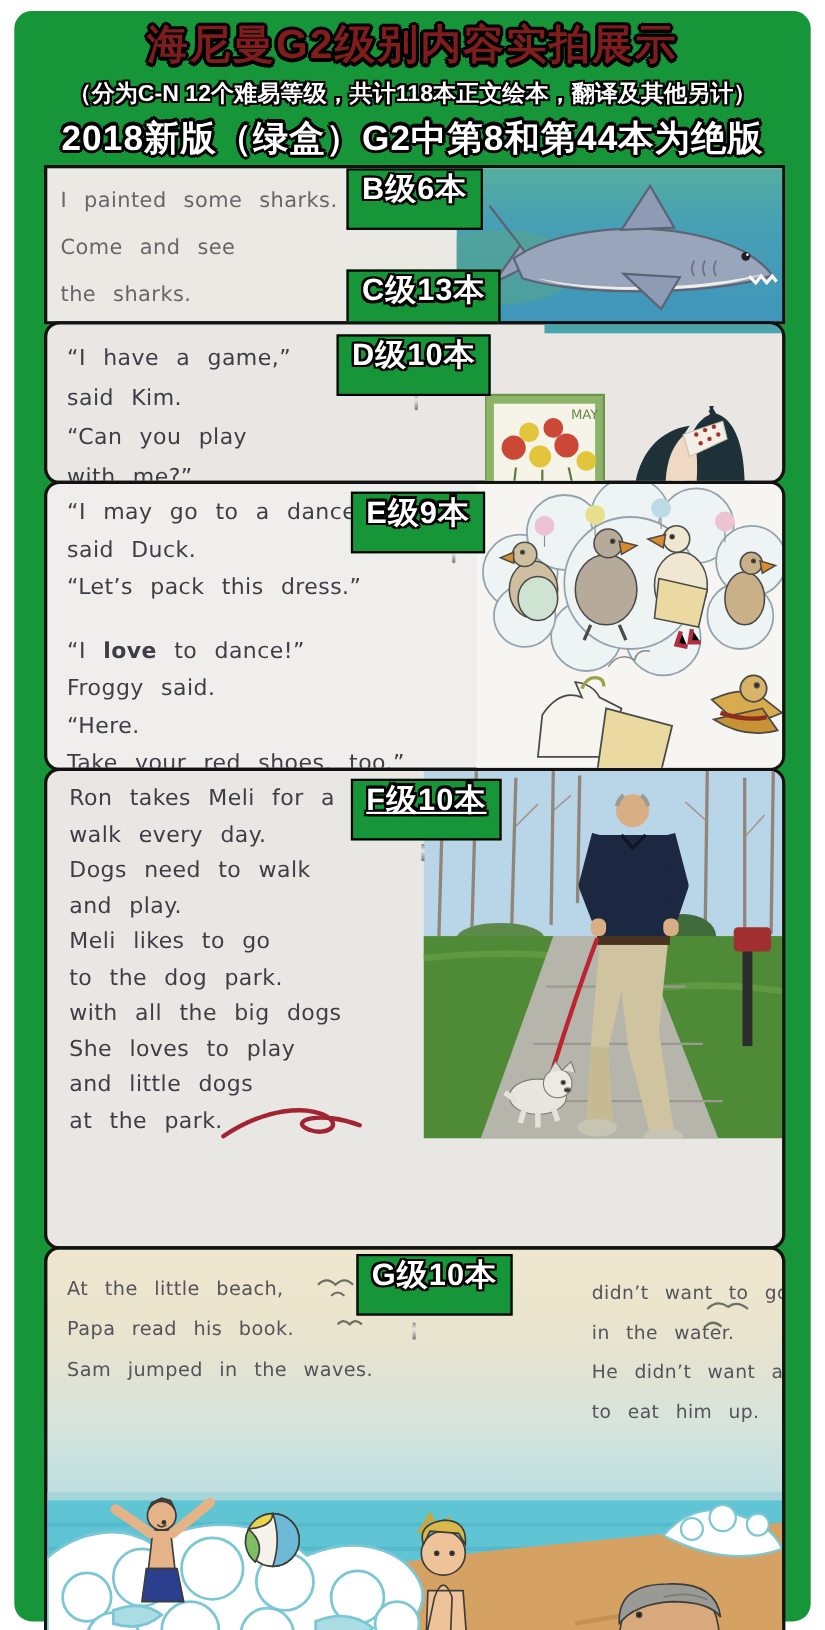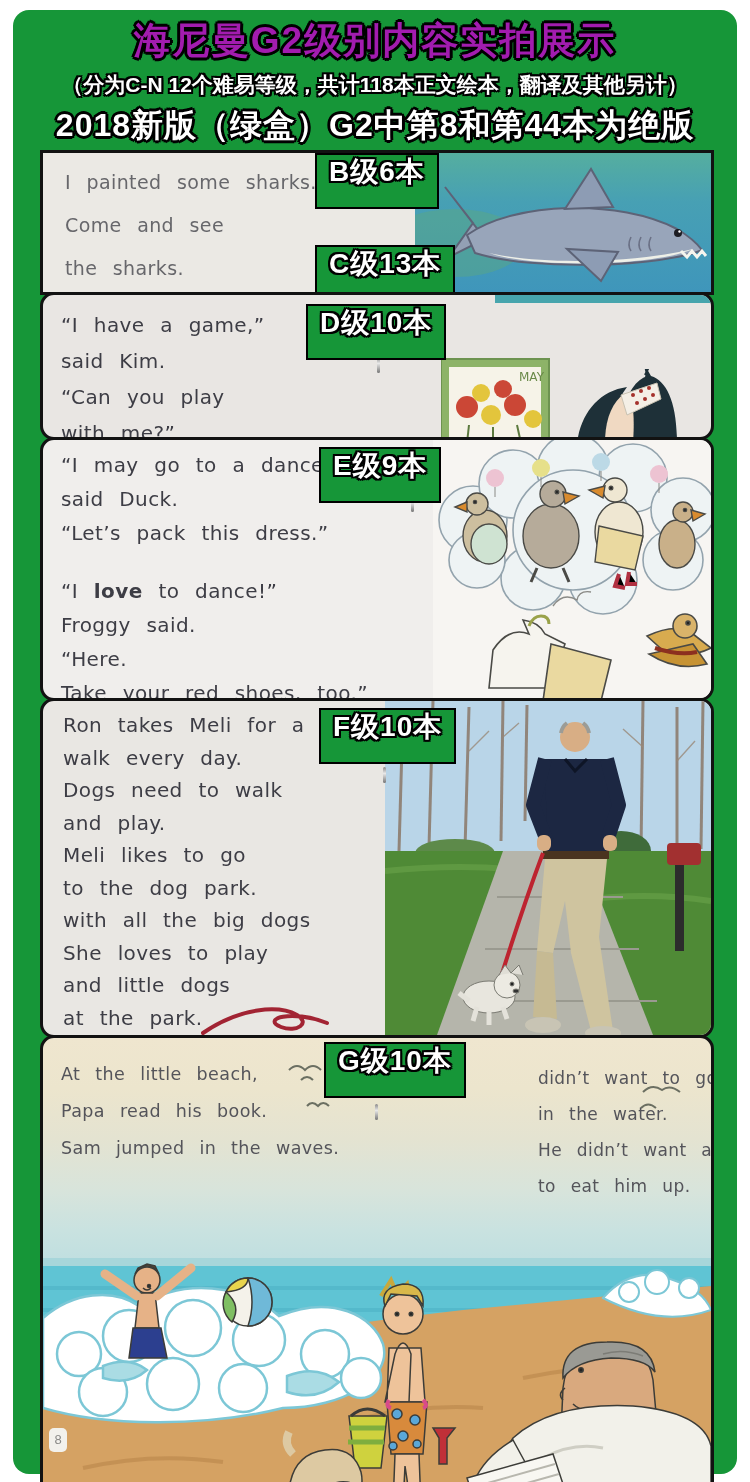--- a/index.html
+++ b/index.html
@@ -1,57 +1,57 @@
 <!DOCTYPE html>
 <html><head>
 <meta charset="utf-8">
 <style>
   html,body{margin:0;padding:0;background:#ffffff;}
   body{width:750px;height:1482px;position:relative;font-family:"Liberation Sans",sans-serif;overflow:hidden;}
   .green-box{position:absolute;left:13px;top:10px;width:724px;height:1464px;background:#169638;border-radius:16px;}
 
   
   .header{position:absolute;left:0;top:16px;width:100%;text-align:center;}
-  .hdr-title{font-size:37px;font-weight:bold;color:#a21caf;letter-spacing:2px;
+  .hdr-title{font-size:37px;font-weight:bold;color:#7f1d1d;letter-spacing:2px;
     text-shadow:-2px -2px 0 #000,2px -2px 0 #000,-2px 2px 0 #000,2px 2px 0 #000,-3px 0 0 #000,3px 0 0 #000,0 -3px 0 #000,0 3px 0 #000;}
   .hdr-sub{margin-top:5px;font-size:21px;font-weight:bold;color:#ffffff;letter-spacing:0px;
     text-shadow:-2px -2px 0 #000,2px -2px 0 #000,-2px 2px 0 #000,2px 2px 0 #000,-2px 0 0 #000,2px 0 0 #000,0 -2px 0 #000,0 2px 0 #000;}
   .hdr-note{margin-top:5px;font-size:32px;font-weight:bold;color:#ffffff;letter-spacing:1px;
     text-shadow:-2px -2px 0 #000,2px -2px 0 #000,-2px 2px 0 #000,2px 2px 0 #000,-3px 0 0 #000,3px 0 0 #000,0 -3px 0 #000,0 3px 0 #000;}
 
   
   .panels{position:absolute;left:40px;top:150px;width:674px;}
   .panel{position:relative;box-sizing:border-box;border:3px solid #121212;overflow:hidden;background:#eae8e3;}
   .panel + .panel{margin-top:-3px;border-radius:14px;}
   #panel-sharks{height:145px;background:#ebe9e4;}
   #panel-game{height:148px;background:#e9e6e3;}
   #panel-dance{height:264px;background:#f0eeec;}
-  #panel-dogwalk{height:340px;background:#e9e7e3;}
+  #panel-dogwalk{height:438px;background:#e9e7e3;}
   #panel-beach{height:512px;background:linear-gradient(180deg,#efe6cf 0%,#ece5cd 10%,#e4e3d1 20%,#d8e4db 30%,#c9e2e0 38%,#c0dfe0 44%,#bcdde0 52%);}
 
   .book-text{position:absolute;z-index:3;}
   .book-line{display:block;font-family:"DejaVu Sans",sans-serif;word-spacing:9px;letter-spacing:.4px;white-space:nowrap;}
   .book-line i{font-style:normal;}
-  .p1-text{left:22px;top:8px;font-size:19px;line-height:43px;color:#67676b;}
+  .p1-text{left:12px;top:8px;font-size:19px;line-height:43px;color:#67676b;}
   .p2-text{left:18px;top:12px;font-size:20px;line-height:36px;color:#3d3d45;}
   .p3-text{left:18px;top:8px;font-size:20px;line-height:34px;color:#3d3d45;}
   .book-gap{display:block;height:24px;}
   .p4-text{left:20px;top:8px;font-size:20px;line-height:32.5px;color:#3d3d45;}
   .p5-text-left{left:18px;top:18px;font-size:17.5px;line-height:37px;color:#54545a;word-spacing:6px;}
   .p5-text-right{left:495px;top:22px;font-size:17px;line-height:36px;color:#54545a;word-spacing:5px;}
 
   
   .badge{position:absolute;z-index:6;background:#169638;border:2px solid #000;color:#fff;font-weight:bold;
     font-size:28px;line-height:34px;padding:0 12px 18px;letter-spacing:1px;white-space:nowrap;
     text-shadow:-2px -2px 0 #000,2px -2px 0 #000,-2px 2px 0 #000,2px 2px 0 #000,-2px 0 0 #000,2px 0 0 #000,0 -2px 0 #000,0 2px 0 #000;}
   .badge-b{left:272px;top:0px;}
   .badge-c{left:272px;top:92px;}
   .badge-d{left:263px;top:9px;}
   .badge-e{left:276px;top:7px;}
-  .badge-f{left:276px;top:7px;}
+  .badge-f{left:276px;top:7px;text-decoration:underline;}
   .badge-g{left:281px;top:4px;}
 
   
   .staple{position:absolute;width:3px;height:16px;background:linear-gradient(180deg,#888 0%,#e8e8e8 40%,#777 100%);border-radius:2px;z-index:4;}
   .illus{position:absolute;z-index:1;}
   .page-num{position:absolute;left:6px;top:390px;width:18px;height:24px;background:#f2f1ec;border-radius:5px;
     font-size:13px;color:#8a8a88;text-align:center;line-height:24px;z-index:5;}
   .teal-strip{position:absolute;right:0;top:0;width:216px;height:8px;background:#47a5ad;z-index:2;}
 </style>
 </head>

